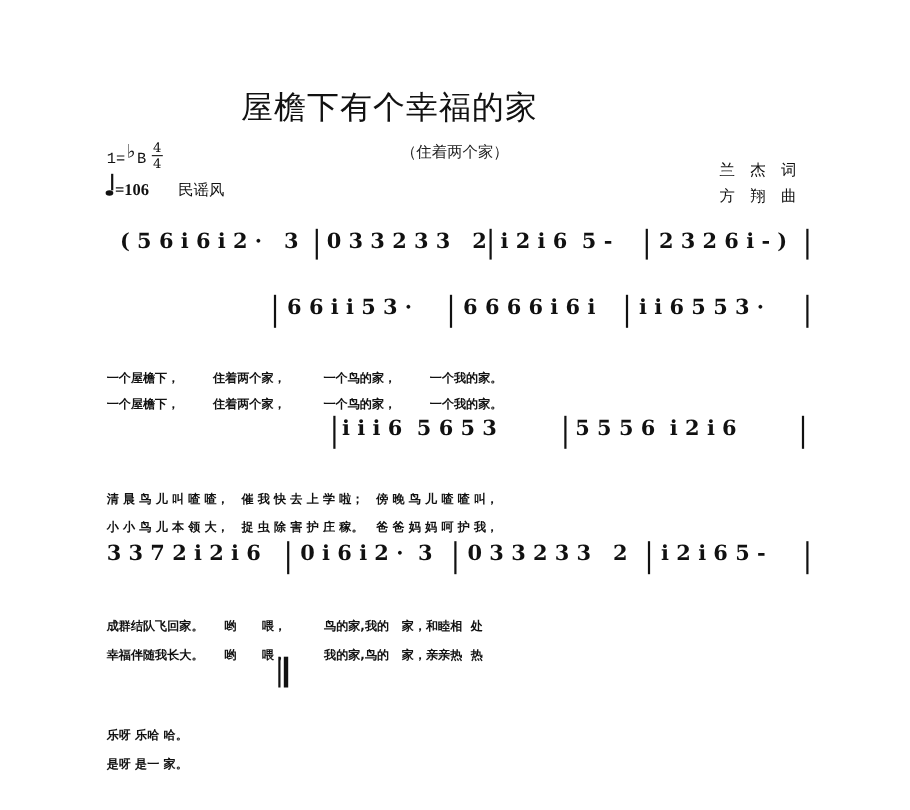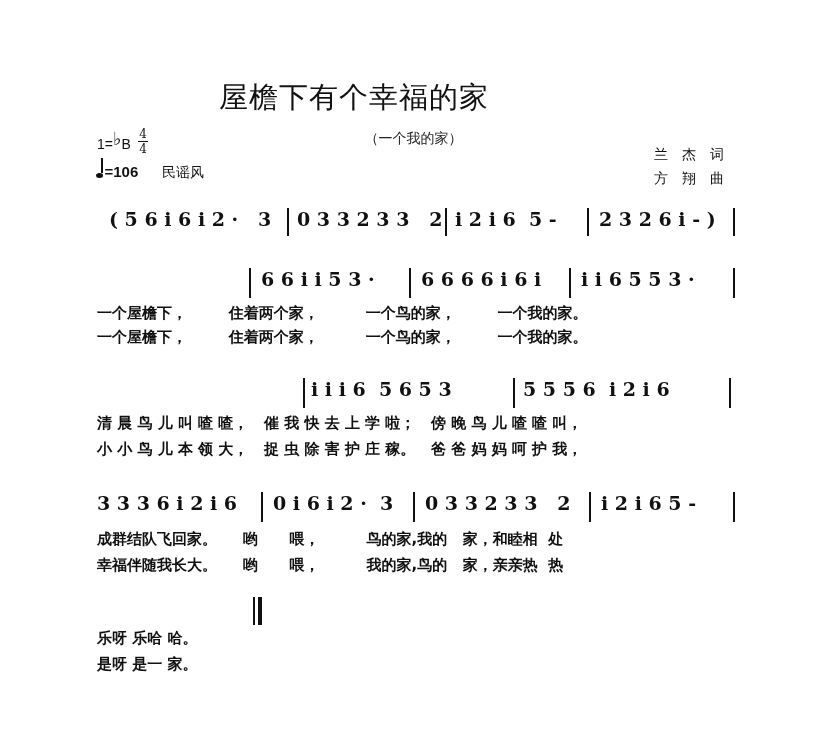--- a/index.html
+++ b/index.html
@@ -2,42 +2,42 @@
 <html><head>
 <meta charset="utf-8">
 <style>
   html, body { margin: 0; padding: 0; background: #ffffff; }
   body { width: 827px; height: 736px; position: relative; overflow: hidden;
          font-family: "DejaVu Serif", "Liberation Serif", serif; color: #111; }
   .title { position: absolute; left: 0; width: 708px; top: 78px; text-align: center;
            font-family: "DejaVu Sans", sans-serif; font-size: 29px; letter-spacing: 1px; }
   .subtitle { position: absolute; left: 0; width: 827px; top: 130px; text-align: center;
               font-family: "DejaVu Sans", sans-serif; font-size: 14px; color: #222; }
-  .key { position: absolute; left: 97px; top: 132px; font-size: 14px; font-family: Liberation Sans, sans-serif; }
+  .key { position: absolute; left: 97px; top: 132px; font-size: 14px; font-family: Liberation Mono, monospace; }
   .key .flat { font-size: 18px; position: relative; top: -4px; }
   .frac { position: absolute; left: 138px; top: 128px; font-size: 12px; line-height: 12px; text-align: center; width: 10px; }
   .frac .bar { border-top: 1px solid #111; margin: 1px 0; }
-  .tempo { position: absolute; left: 96px; top: 162px; font-size: 15px; font-weight: bold; font-family: Liberation Sans, sans-serif; }
+  .tempo { position: absolute; left: 96px; top: 162px; font-size: 15px; font-weight: bold; font-family: Liberation Serif, serif; }
   .tempo .note { display:inline-block; width:7px; height:5px; background:#111; border-radius:50%; position:relative; top:1px; }
   .tempo .stem { display:inline-block; width:1.5px; height:15px; background:#111; position:relative; left:-2px; top:-4px; }
   .style { position: absolute; left: 162px; top: 164px; font-family: "DejaVu Sans", sans-serif; font-size: 14px; }
   .credit { position: absolute; left: 654px; font-family: "DejaVu Sans", sans-serif; font-size: 14px; letter-spacing: 14px; }
   .row { position: absolute; left: 97px; width: 645px; }
   .notes { position: absolute; top: 0; left: 0; width: 100%; height: 30px;
            font-family: "DejaVu Serif", serif; font-weight: bold; font-size: 19px; white-space: pre; }
   .barline { position: absolute; width: 1.5px; background: #111; }
-  .lyric { position: absolute; left: 0; font-family: "DejaVu Sans", sans-serif; font-size: 15px; white-space: pre; font-weight: bold; }
+  .lyric { position: absolute; left: 0; font-family: "DejaVu Sans", sans-serif; font-size: 11px; white-space: pre; font-weight: bold; margin-top: 32px; }
   .final { position: absolute; width: 4px; background:#111; }
   .final2 { position: absolute; width: 1.5px; background:#111; }
 </style>
 </head>
 <body>
 
 <div class="title">屋檐下有个幸福的家</div>
-<div class="subtitle">（一个我的家）</div>
+<div class="subtitle">（住着两个家）</div>
 
 <div class="key">
   <span>1=</span><span class="flat">♭</span><span>B</span>
 </div>
 <div class="frac">
   <div>4</div>
   <div class="bar"></div>
   <div>4</div>
 </div>
 <div class="tempo">
@@ -74,21 +74,21 @@
   <div class="barline" style="left:206px; top:0; height:30px;"></div>
   <div class="notes" style="left:214px">i i i 6  5 6 5 3</div>
   <div class="barline" style="left:416px; top:0; height:30px;"></div>
   <div class="notes" style="left:426px">5 5 5 6  i 2 i 6</div>
   <div class="barline" style="left:632px; top:0; height:30px;"></div>
   <div class="lyric" style="top:36px">清 晨 鸟 儿 叫 喳 喳，   催 我 快 去 上 学 啦；   傍 晚 鸟 儿 喳 喳 叫，</div>
   <div class="lyric" style="top:62px">小 小 鸟 儿 本 领 大，   捉 虫 除 害 护 庄 稼。   爸 爸 妈 妈 呵 护 我，</div>
 </div>
 
 <div class="row" style="top:492px; height:90px;">
-  <div class="notes" style="left:0">3 3 3 6 i 2 i 6</div>
+  <div class="notes" style="left:0">3 3 7 2 i 2 i 6</div>
   <div class="barline" style="left:164px; top:0; height:30px;"></div>
   <div class="notes" style="left:176px">0 i 6 i 2 ·  3</div>
   <div class="barline" style="left:316px; top:0; height:30px;"></div>
   <div class="notes" style="left:328px">0 3 3 2 3 3   2</div>
   <div class="barline" style="left:492px; top:0; height:30px;"></div>
   <div class="notes" style="left:504px">i 2 i 6 5 -</div>
   <div class="barline" style="left:636px; top:0; height:30px;"></div>
   <div class="lyric" style="top:64px">幸福伴随我长大。     哟      喂，         我的家,鸟的   家，亲亲热  热</div>
   <div class="lyric" style="top:38px">成群结队飞回家。     哟      喂，         鸟的家,我的   家，和睦相  处</div>
 </div>

